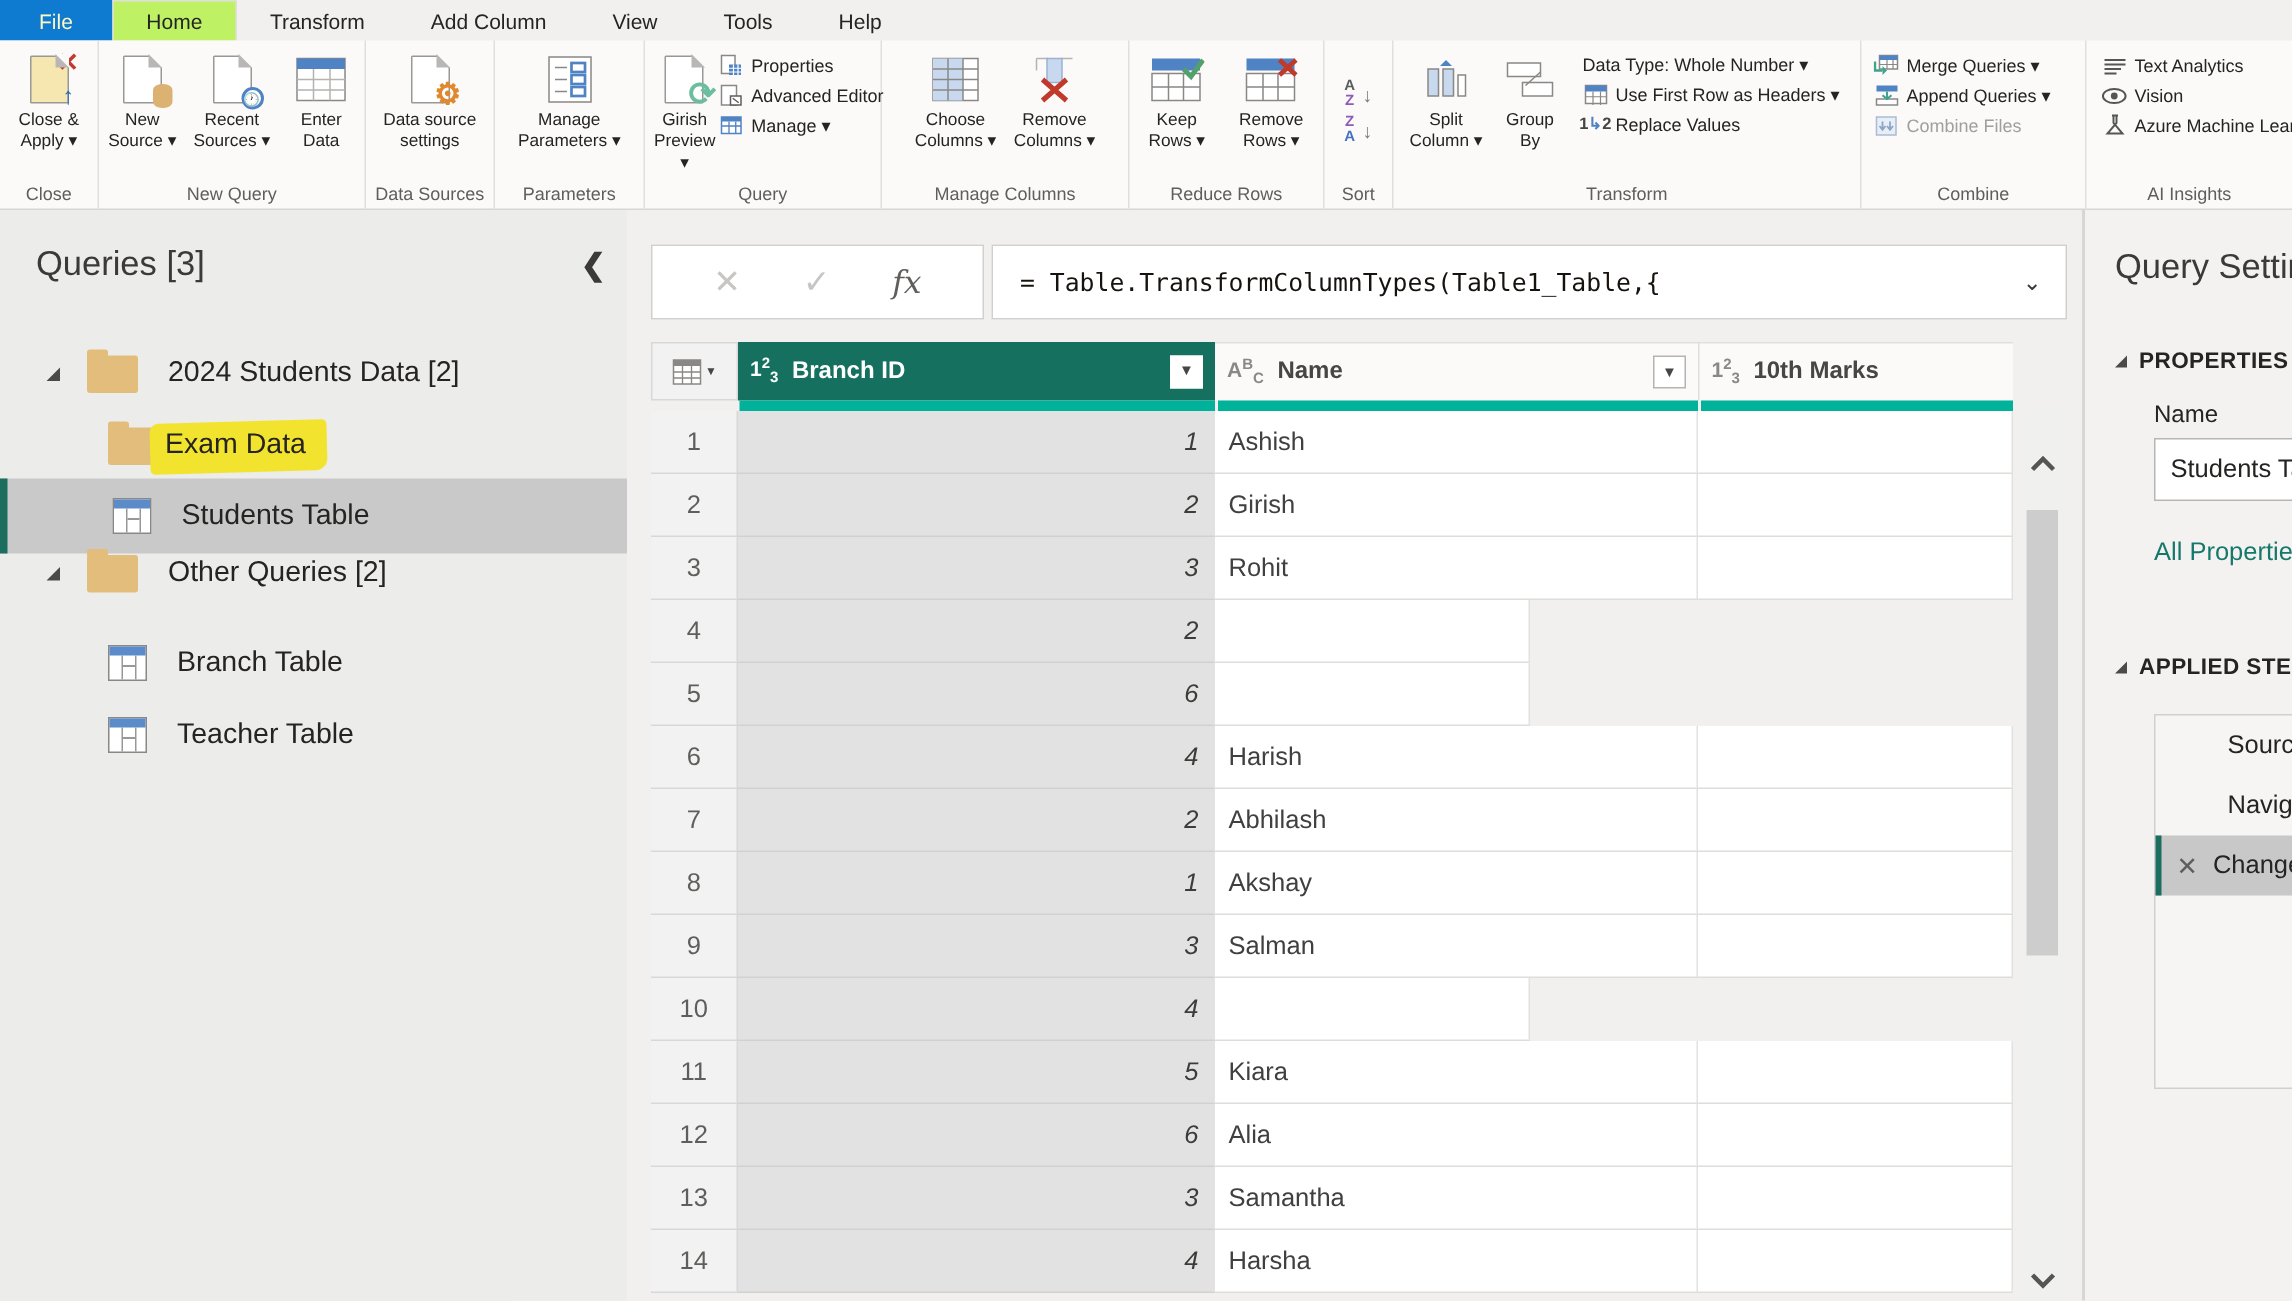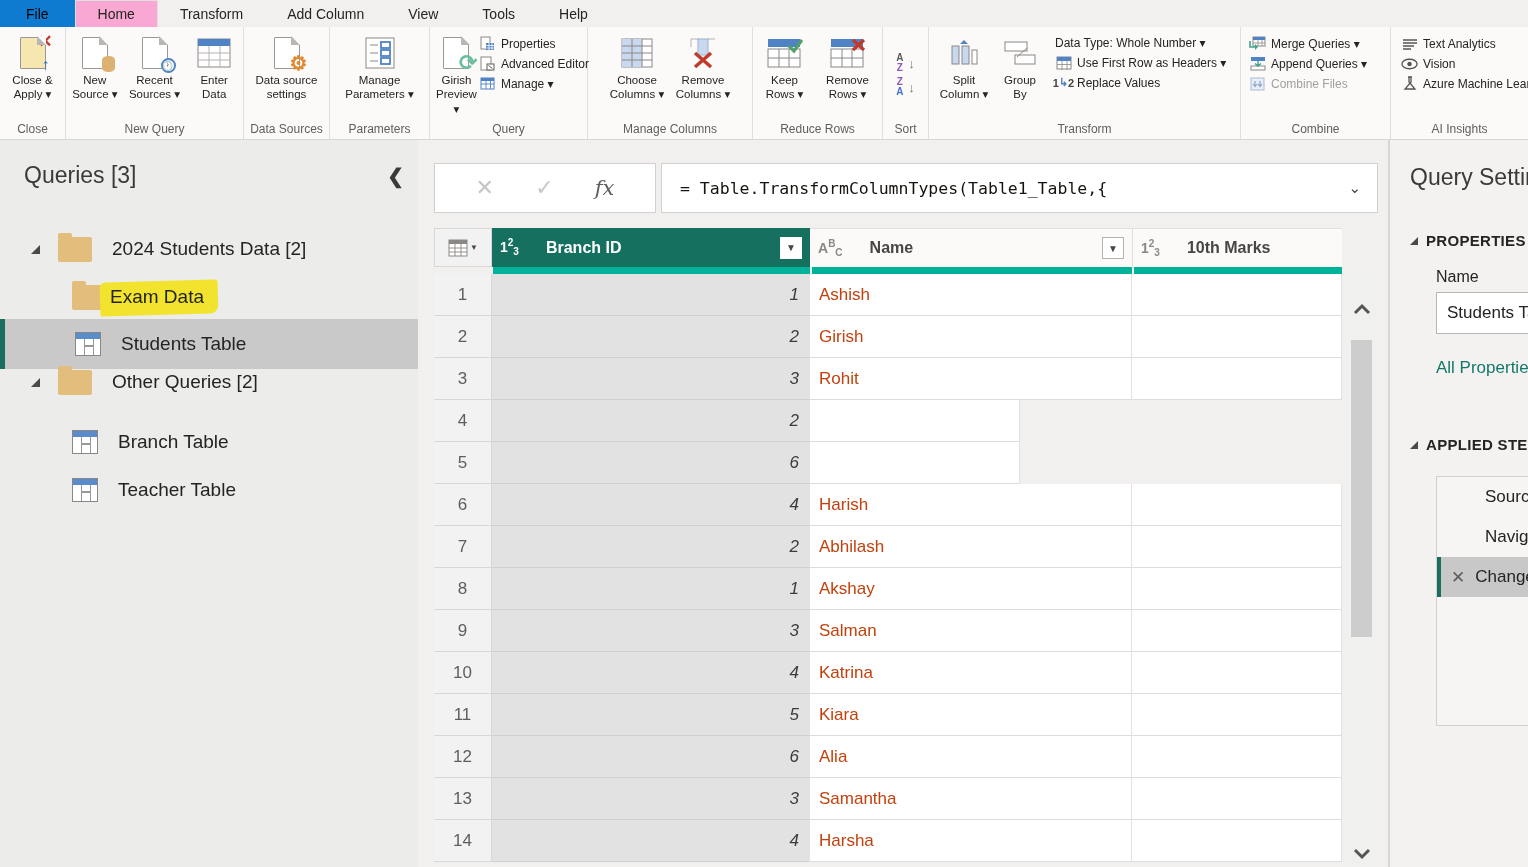--- a/index.html
+++ b/index.html
@@ -3,22 +3,22 @@
 <meta charset="utf-8">
 <style>
   * { margin:0; padding:0; box-sizing:border-box; }
   html,body { width:1528px; height:867px; overflow:hidden;
     font-family:"Liberation Sans", sans-serif; background:#f1f0ee; }
 
   
   .menubar { position:absolute; left:0; top:0; width:1528px; height:27px;
     background:#f1f0ee; display:flex; align-items:stretch; font-size:14px; }
   .menutab { padding:0 22px; display:flex; align-items:center; color:#252423; cursor:default; }
-  .menutab.file { background:#0f7bd0; color:#000000; padding:0 26px; }
-  .menutab.active { background:#f9a8d4; border:1px solid #e1dfdd; border-bottom:none; }
+  .menutab.file { background:#0f7bd0; color:#fef9c3; padding:0 26px; }
+  .menutab.active { background:#bef264; border:1px solid #e1dfdd; border-bottom:none; }
 
   
   .ribbon { position:absolute; left:0; top:27px; width:1528px; height:113px;
     background:#fbfaf9; border-bottom:1px solid #d8d6d4; display:flex; }
   .rgroup { position:relative; border-right:1px solid #e1dfdd; height:100%; flex:0 0 auto; }
   .gbody { position:absolute; left:0; right:0; top:4px; bottom:22px; display:flex;
     align-items:flex-start; justify-content:center; gap:2px; padding-top:2px; }
   .glabel { position:absolute; left:0; right:0; bottom:3px; text-align:center;
     font-size:12px; color:#605e5c; white-space:nowrap; }
   .bigbtn { width:64px; display:flex; flex-direction:column; align-items:center; cursor:default; }
@@ -65,40 +65,40 @@
   .fbar { position:absolute; left:661px; top:163px; width:717px; height:50px; background:#fff;
     border:1px solid #d2d0ce; display:flex; align-items:center; }
   .fbar .code { font-family:"DejaVu Sans Mono", monospace; font-size:16.5px; color:#16130f;
     padding-left:18px; white-space:pre; flex:1; }
   .fbar .chev { color:#3b3a39; font-size:15px; padding-right:16px; }
 
   
   .grid { position:absolute; left:434px; top:228px; }
   .hdrrow { display:flex; height:39px; }
   .corner { width:58px; background:#f2f2f2; border:1px solid #d8d8d8; display:flex; align-items:center; justify-content:center; gap:2px; }
-  .coltab { display:flex; align-items:center; height:39px; padding:0 8px; cursor:default;gap:18px; }
+  .coltab { display:flex; align-items:center; height:39px; padding:0 8px; cursor:default; }
   .col-branch { width:318px; background:#15705f; }
   .col-name { width:322px; background:#fbfaf9; border-top:1px solid #e1dfdd; }
   .col-marks { width:210px; background:#fbfaf9; border-top:1px solid #e1dfdd; border-left:1px solid #e1dfdd; }
   .tmark { font-weight:bold; white-space:nowrap; margin-right:9px; font-size:14px; }
   .tmark sup { font-size:10px; } .tmark sub { font-size:10px; }
   .col-branch .tmark, .col-branch .clabel { color:#fff; }
   .col-name .tmark, .col-marks .tmark { color:#8a8886; }
   .clabel { font-size:16px; font-weight:bold; color:#484644; flex:1; }
   .fdrop { width:22px; height:22px; background:#fff; border:1px solid #b5b3b1; display:flex;
     align-items:center; justify-content:center; font-size:10px; color:#484644; cursor:pointer; }
   .col-branch .fdrop { border:1px solid #fff; }
   .stripe { display:flex; height:7px; }
   .stripe .s { background:#00b29a; }
   .s1 { width:58px; background:transparent !important; }
   .s2 { width:317px; margin-left:1px; } .s3 { width:320px; margin-left:2px; } .s4 { width:208px; margin-left:2px; }
   .drow { display:flex; height:42px; }
   .rnum { width:58px; background:#f2f2f2; border-right:1px solid #d8d8d8; border-bottom:1px solid #d8d8d8;
     display:flex; align-items:center; justify-content:center; font-size:17px; color:#5f5e5c; }
-  .cell { display:flex; align-items:center; font-size:17px; color:#c2410c; border-bottom:1px solid #dedddc; border-right:1px solid #e3e2e1; }
+  .cell { display:flex; align-items:center; font-size:17px; color:#404040; border-bottom:1px solid #dedddc; border-right:1px solid #e3e2e1; }
   .c-branch { width:318px; background:#e2e2e2; justify-content:flex-end; padding-right:10px;
     font-style:italic; color:#3d3c3a; border-bottom:1px solid #d2d1d0; }
   .c-name { width:322px; background:#fff; padding-left:9px; }
   .c-marks { width:210px; background:#fff; }
 
   
   .vscroll { position:absolute; left:1348px; top:274px; width:27px; height:593px; background:#f0f0ef; }
   .vthumb { position:absolute; left:3px; top:66px; width:21px; height:297px; background:#cdcdcd; }
   .varrow { position:absolute; left:0; width:27px; height:26px; display:flex; align-items:center; justify-content:center; }
   .chevsvg { stroke:#555; stroke-width:3; fill:none; }
@@ -579,21 +579,20 @@
   </div>
   <div class="drow">
     <div class="rnum">9</div>
     <div class="cell c-branch">3</div>
     <div class="cell c-name">Salman</div>
     <div class="cell c-marks"></div>
   </div>
   <div class="drow">
     <div class="rnum">10</div>
     <div class="cell c-branch">4</div>
-    <div class="cell c-name">Katrina</div>
     <div class="cell c-marks"></div>
   </div>
   <div class="drow">
     <div class="rnum">11</div>
     <div class="cell c-branch">5</div>
     <div class="cell c-name">Kiara</div>
     <div class="cell c-marks"></div>
   </div>
   <div class="drow">
     <div class="rnum">12</div>

